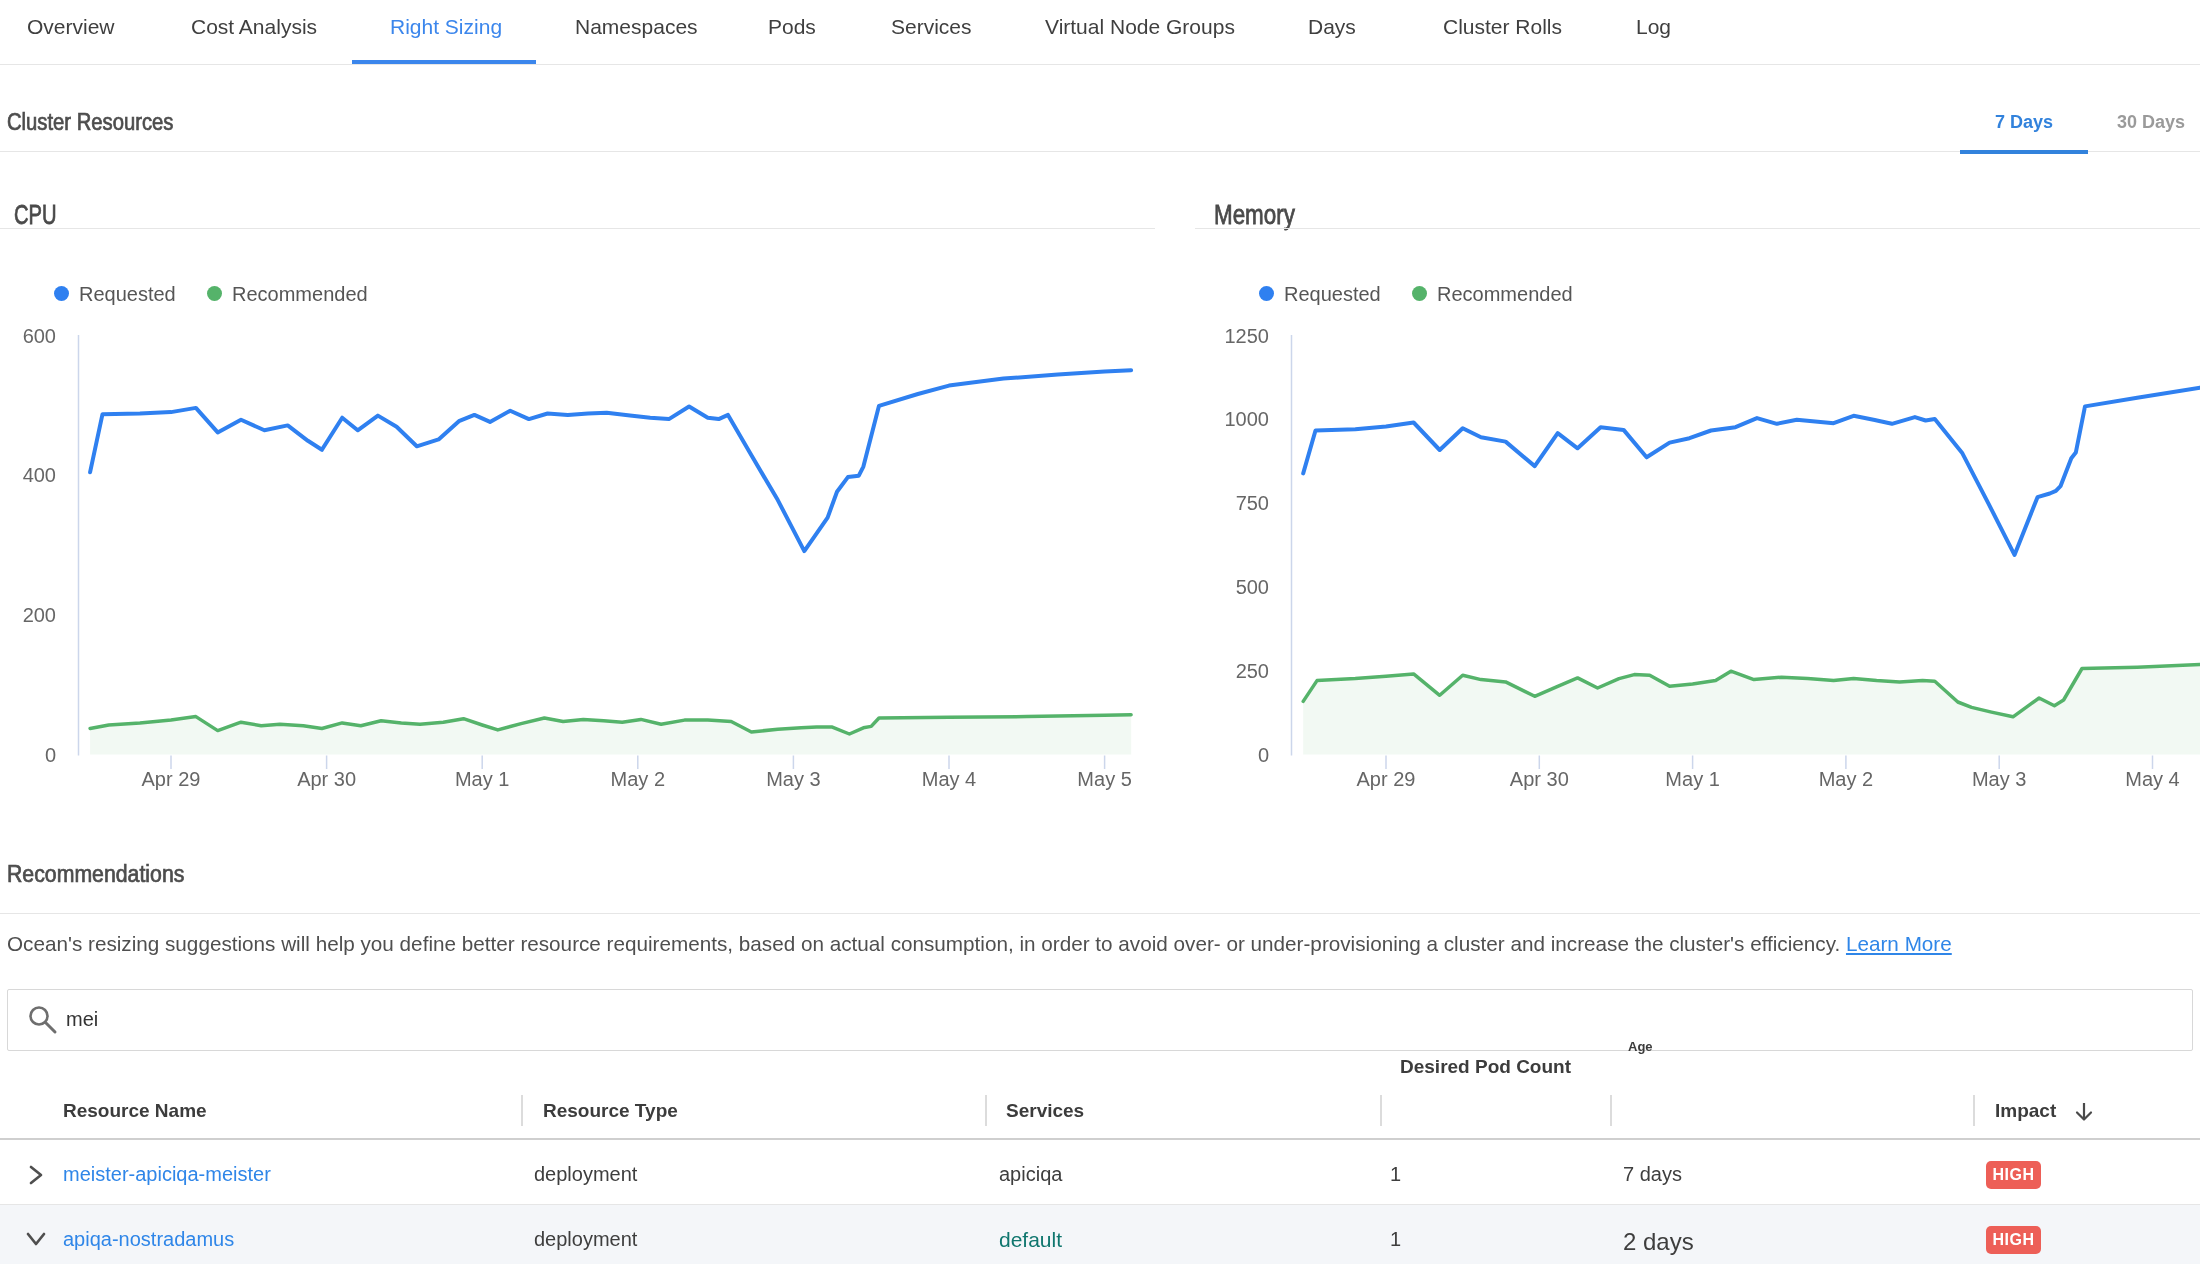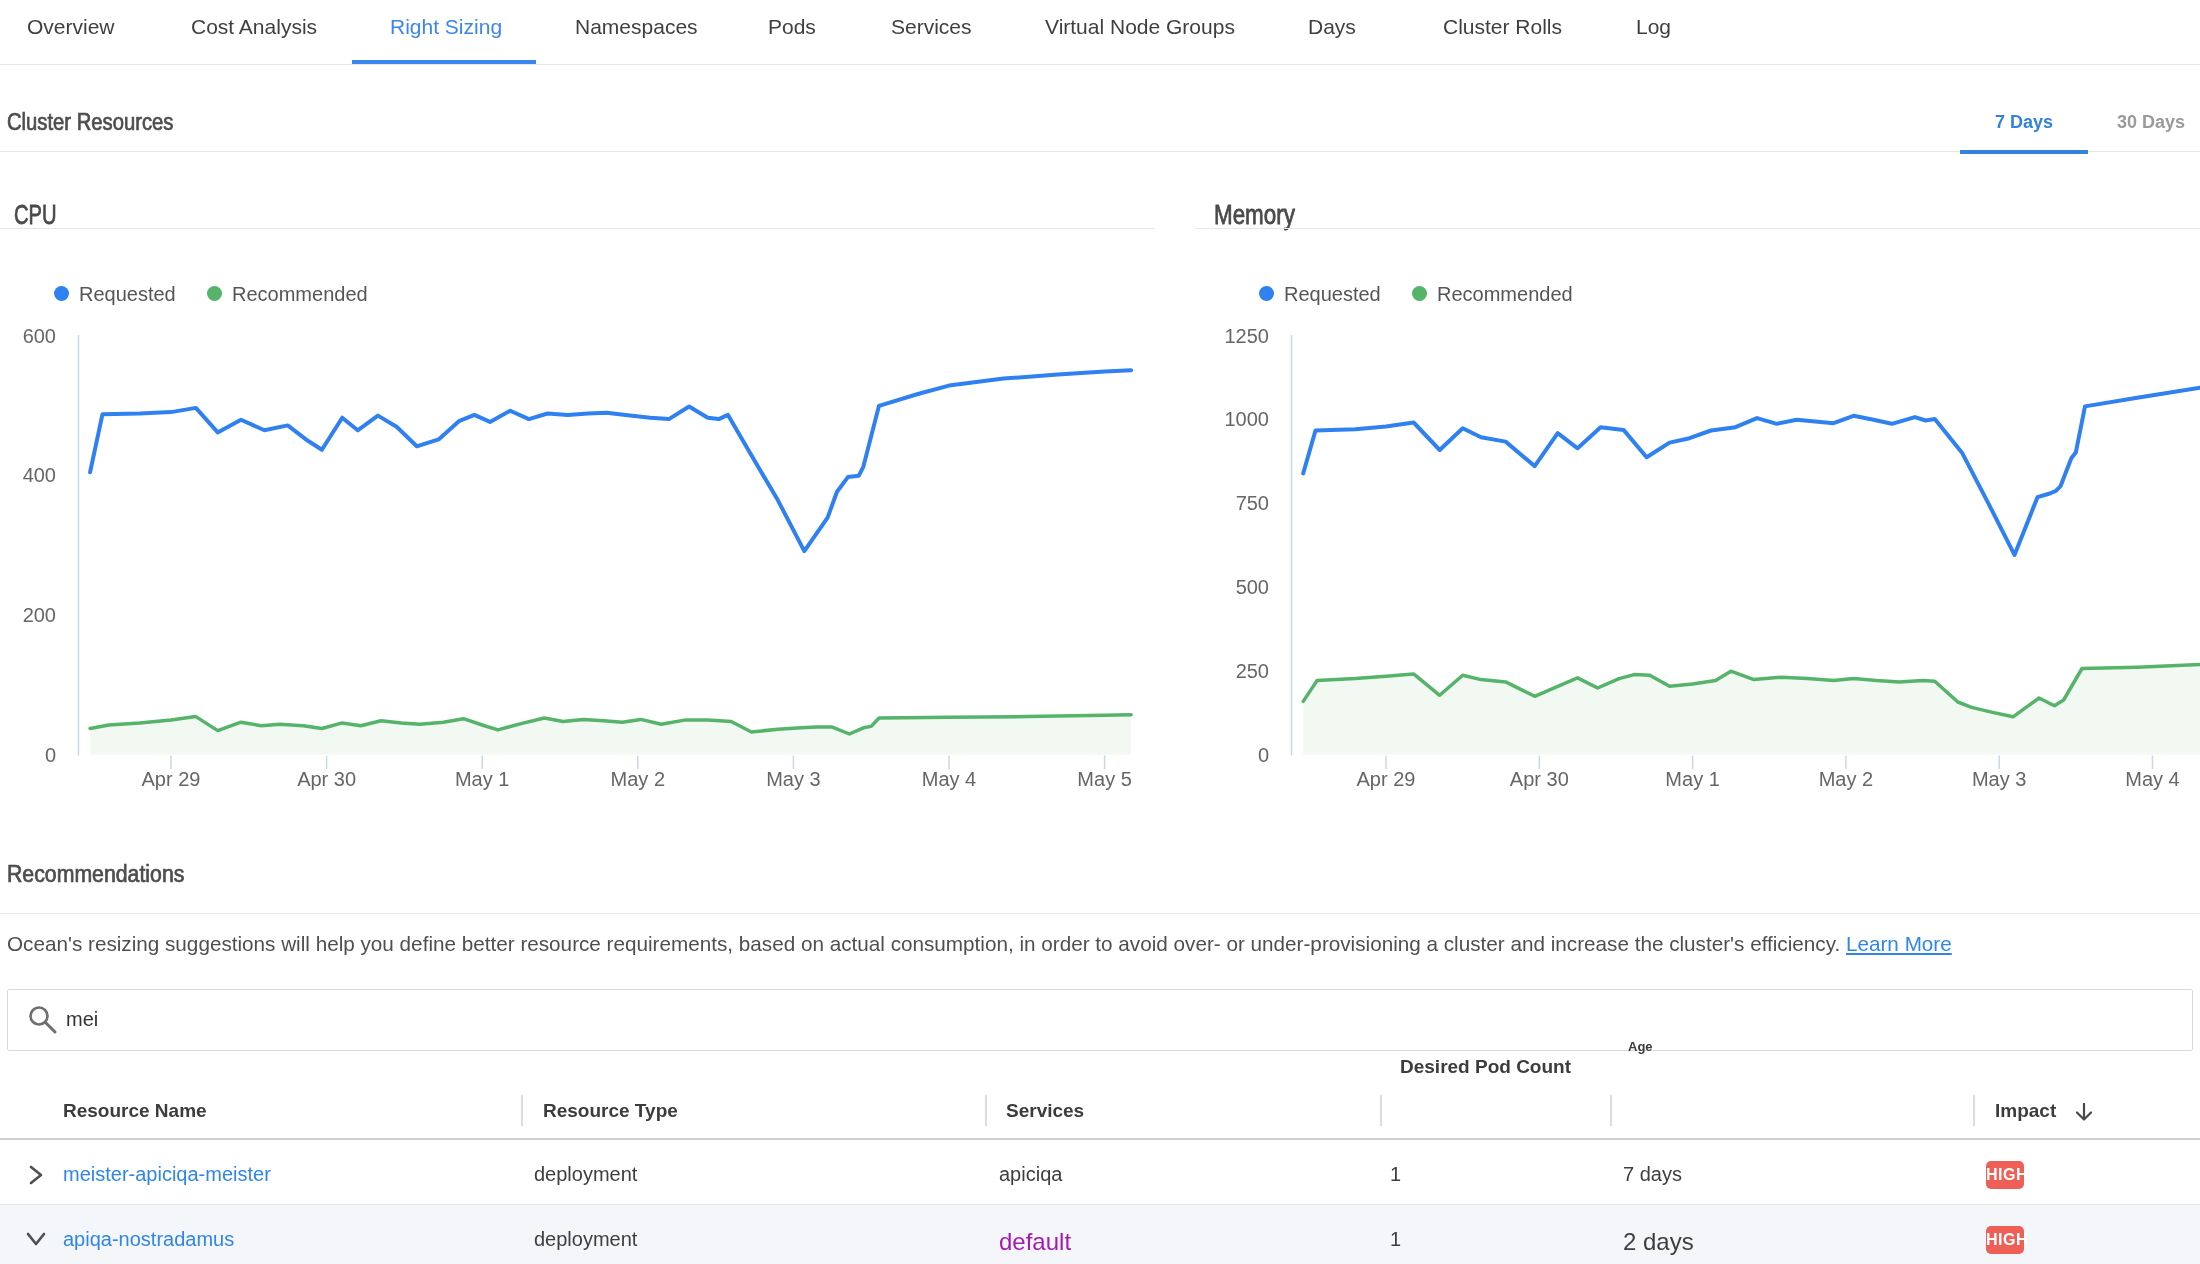--- a/index.html
+++ b/index.html
@@ -4,21 +4,21 @@
 <style>
 * { margin:0; padding:0; box-sizing:border-box; }
 html,body { width:2200px; height:1264px; overflow:hidden; background:#fff;
   font-family:"Liberation Sans",sans-serif; position:relative; }
 .abs { position:absolute; white-space:nowrap; }
 .tabs span { position:absolute; top:15px; font-size:21px; color:#3f3f3f; white-space:nowrap; }
 .tabs span.active { color:#3b86ec; }
 .hline { position:absolute; height:1px; background:#e6e6e6; }
 .h2 { font-size:23px; font-weight:400; -webkit-text-stroke:0.7px #4d4d4d; color:#4d4d4d; transform-origin:left top; }
 .seph { position:absolute; width:2px; background:#dcdcdc; }
-.badge { position:absolute; width:38px; height:28px; background:#ed5f57; border-radius:5px;
+.badge { position:absolute; width:55px; height:28px; background:#ed5f57; border-radius:5px;
   color:#fff; font-size:16px; font-weight:bold; text-align:center; line-height:28px; letter-spacing:0.5px; }
 .link { color:#2f86e8; }
 </style>
 </head>
 <body>
 
 <div class="tabs">
 <span style="left:27px">Overview</span>
 <span style="left:191px">Cost Analysis</span>
 <span class="active" style="left:390px">Right Sizing</span>
@@ -144,16 +144,16 @@
 <div class="badge" style="left:1986px;top:1161px">HIGH</div>
 
 <div class="hline" style="left:0;top:1204px;width:2200px"></div>
 
 <div class="abs" style="left:0;top:1205px;width:2200px;height:59px;background:#f4f6f9"></div>
 <svg class="abs" style="left:24px;top:1228px" width="24" height="22" viewBox="0 0 24 22">
   <polyline points="4,6 12,16 20,6" fill="none" stroke="#4f4f4f" stroke-width="2.7" stroke-linejoin="round" stroke-linecap="round"></polyline>
 </svg>
 <div class="abs link" style="left:63px;top:1228px;font-size:20px">apiqa-nostradamus</div>
 <div class="abs" style="left:534px;top:1228px;font-size:20px;color:#3e3e3e">deployment</div>
-<div class="abs" style="left:999px;top:1228px;font-size:24px;color:#a21caf">default</div>
+<div class="abs" style="left:999px;top:1228px;font-size:21px;color:#0f766e">default</div>
 <div class="abs" style="left:1390px;top:1228px;font-size:20px;color:#3e3e3e">1</div>
 <div class="abs" style="left:1623px;top:1228px;font-size:24px;color:#3e3e3e">2 days</div>
 <div class="badge" style="left:1986px;top:1226px">HIGH</div>
 
 </body></html>

